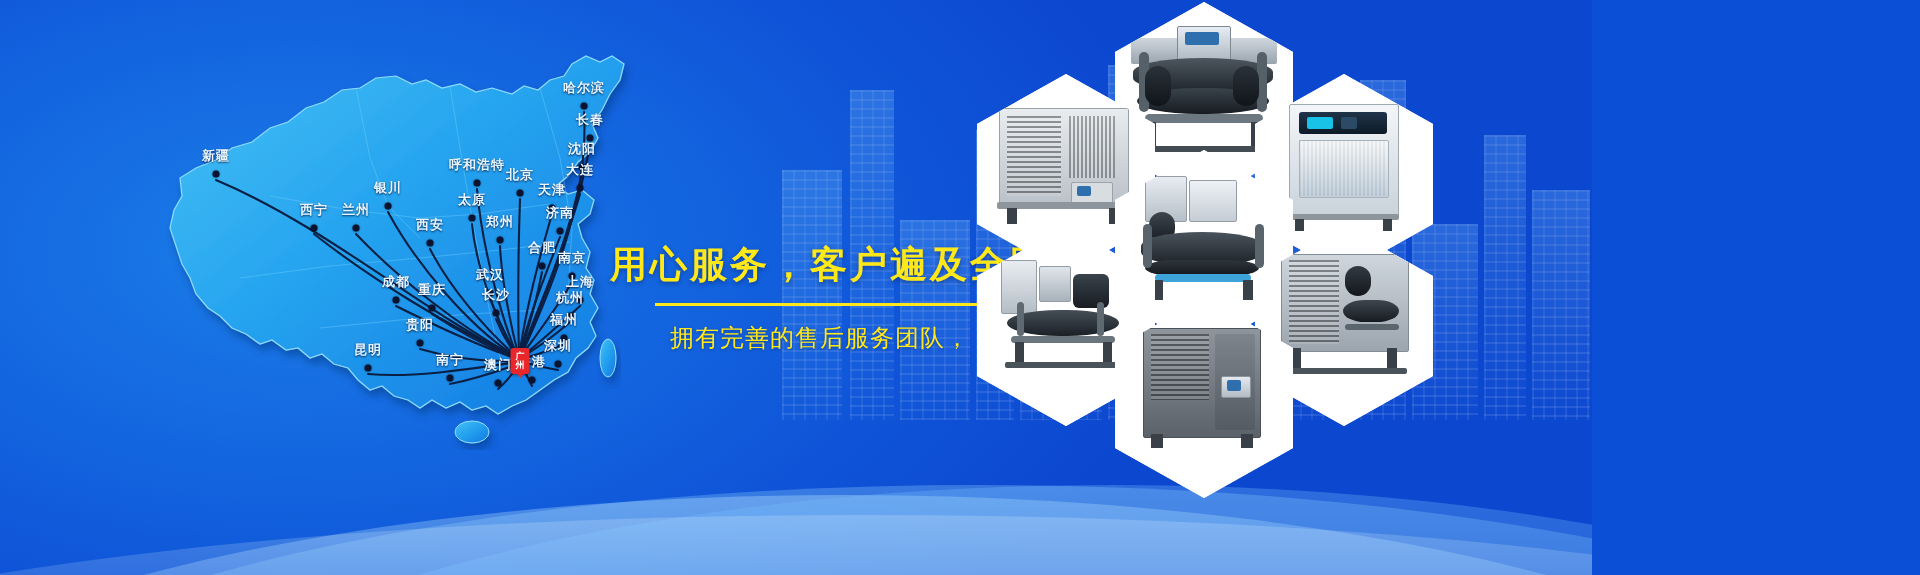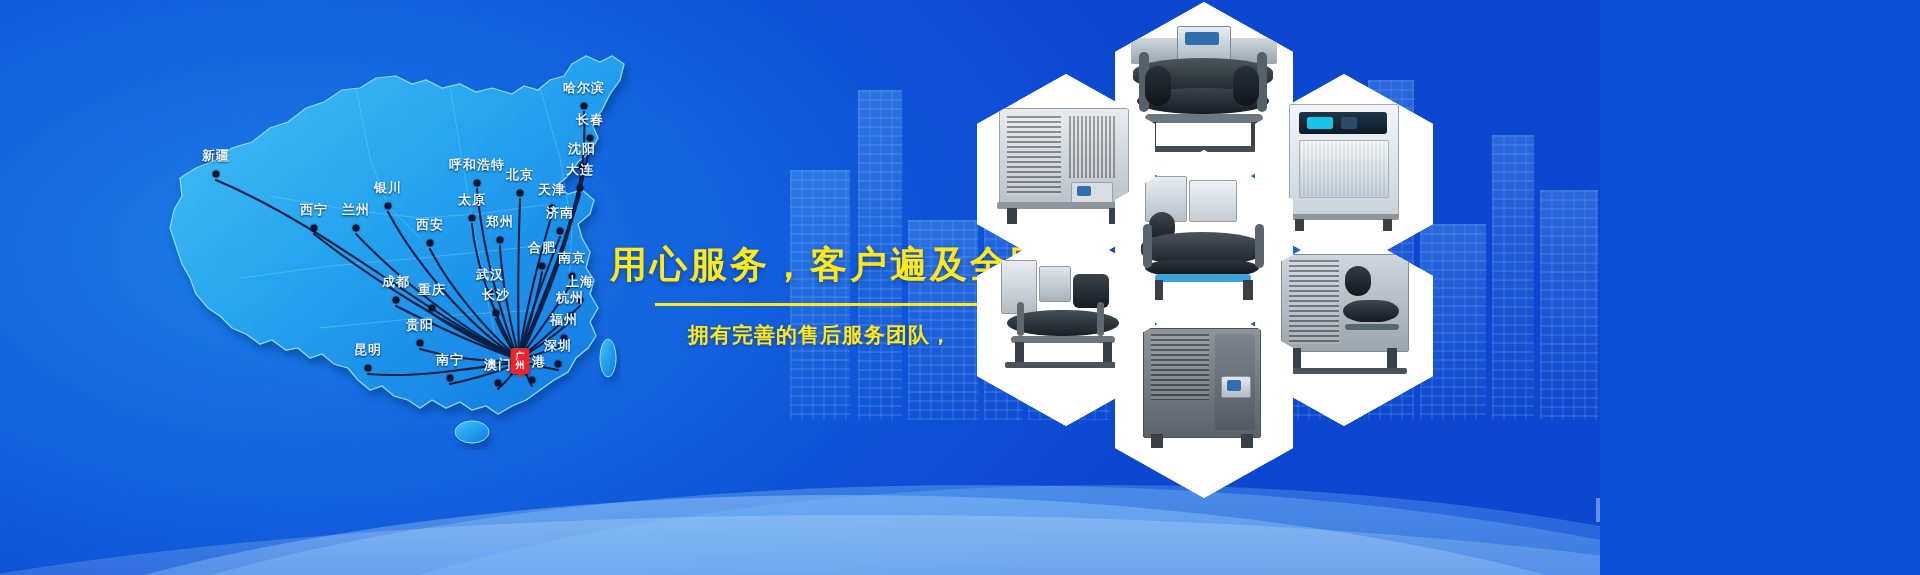--- a/index.html
+++ b/index.html
@@ -2,21 +2,20 @@
 <html><head>
 <meta charset="utf-8">
 <style>
   html,body{margin:0;padding:0;background:#0a4fd6;}
   #banner{
     position:relative;width:1592px;height:575px;overflow:hidden;
     font-family:"DejaVu Sans","Liberation Sans",sans-serif;
     background:
       radial-gradient(ellipse 900px 520px at 300px 250px, #1b7fe8 0%, #1467e0 38%, #0f54d8 70%, #0c47cf 100%),
       linear-gradient(160deg,#0b46cf 0%,#0d50d6 40%,#1263dd 75%,#1a82ea 100%);
-    padding-left: 8px;
   }
 
   
   .skyline{position:absolute;top:0;right:0;width:820px;height:420px;opacity:.5;}
   .sky-b{position:absolute;bottom:0;background:linear-gradient(180deg,rgba(120,195,255,.55),rgba(60,150,250,.05));}
   .sky-b::after{content:"";position:absolute;inset:0;
     background:repeating-linear-gradient(180deg,rgba(255,255,255,.20) 0 2px,transparent 2px 9px),
                repeating-linear-gradient(90deg,rgba(255,255,255,.16) 0 2px,transparent 2px 11px);}
 
   
@@ -39,21 +38,21 @@
      background:#e8262b;color:#fff;font-size:9px;font-weight:700;line-height:1;
      padding:4px 5px;border-radius:3px;box-shadow:0 1px 3px rgba(0,0,0,.5);}
   .hub-badge::after{content:"";position:absolute;left:50%;bottom:-4px;margin-left:-4px;
      border-left:4px solid transparent;border-right:4px solid transparent;border-top:5px solid #e8262b;}
 
   
   .copy{position:absolute;left:610px;top:244px;width:420px;text-align:center;}
   .headline{color:#ffe81a;font-size:37px;font-weight:700;letter-spacing:3px;line-height:1.15;
      text-shadow:0 2px 5px rgba(0,25,80,.45);white-space:nowrap;}
   .rule{height:3px;background:#ffe81a;margin:16px auto 14px;width:330px;}
-  .subline{color:#ffe81a;font-size:21px;font-weight:700;letter-spacing:1px;line-height:1.5;
+  .subline{color:#ffe81a;font-size:24px;font-weight:400;letter-spacing:1px;line-height:1.5;
      text-shadow:0 1px 3px rgba(0,25,80,.45);white-space:nowrap;}
 
   
   .hexes{position:absolute;left:965px;top:-10px;width:560px;height:585px;}
   .hex{position:absolute;background:#fdfdfd;overflow:hidden;
      clip-path:polygon(50% 0%,100% 25%,100% 75%,50% 100%,0% 75%,0% 25%);
      box-shadow:0 0 0 0 rgba(0,0,0,0);}
   .hex .ph{position:absolute;inset:0;}
   
   .m-body{position:absolute;border-radius:2px;}

